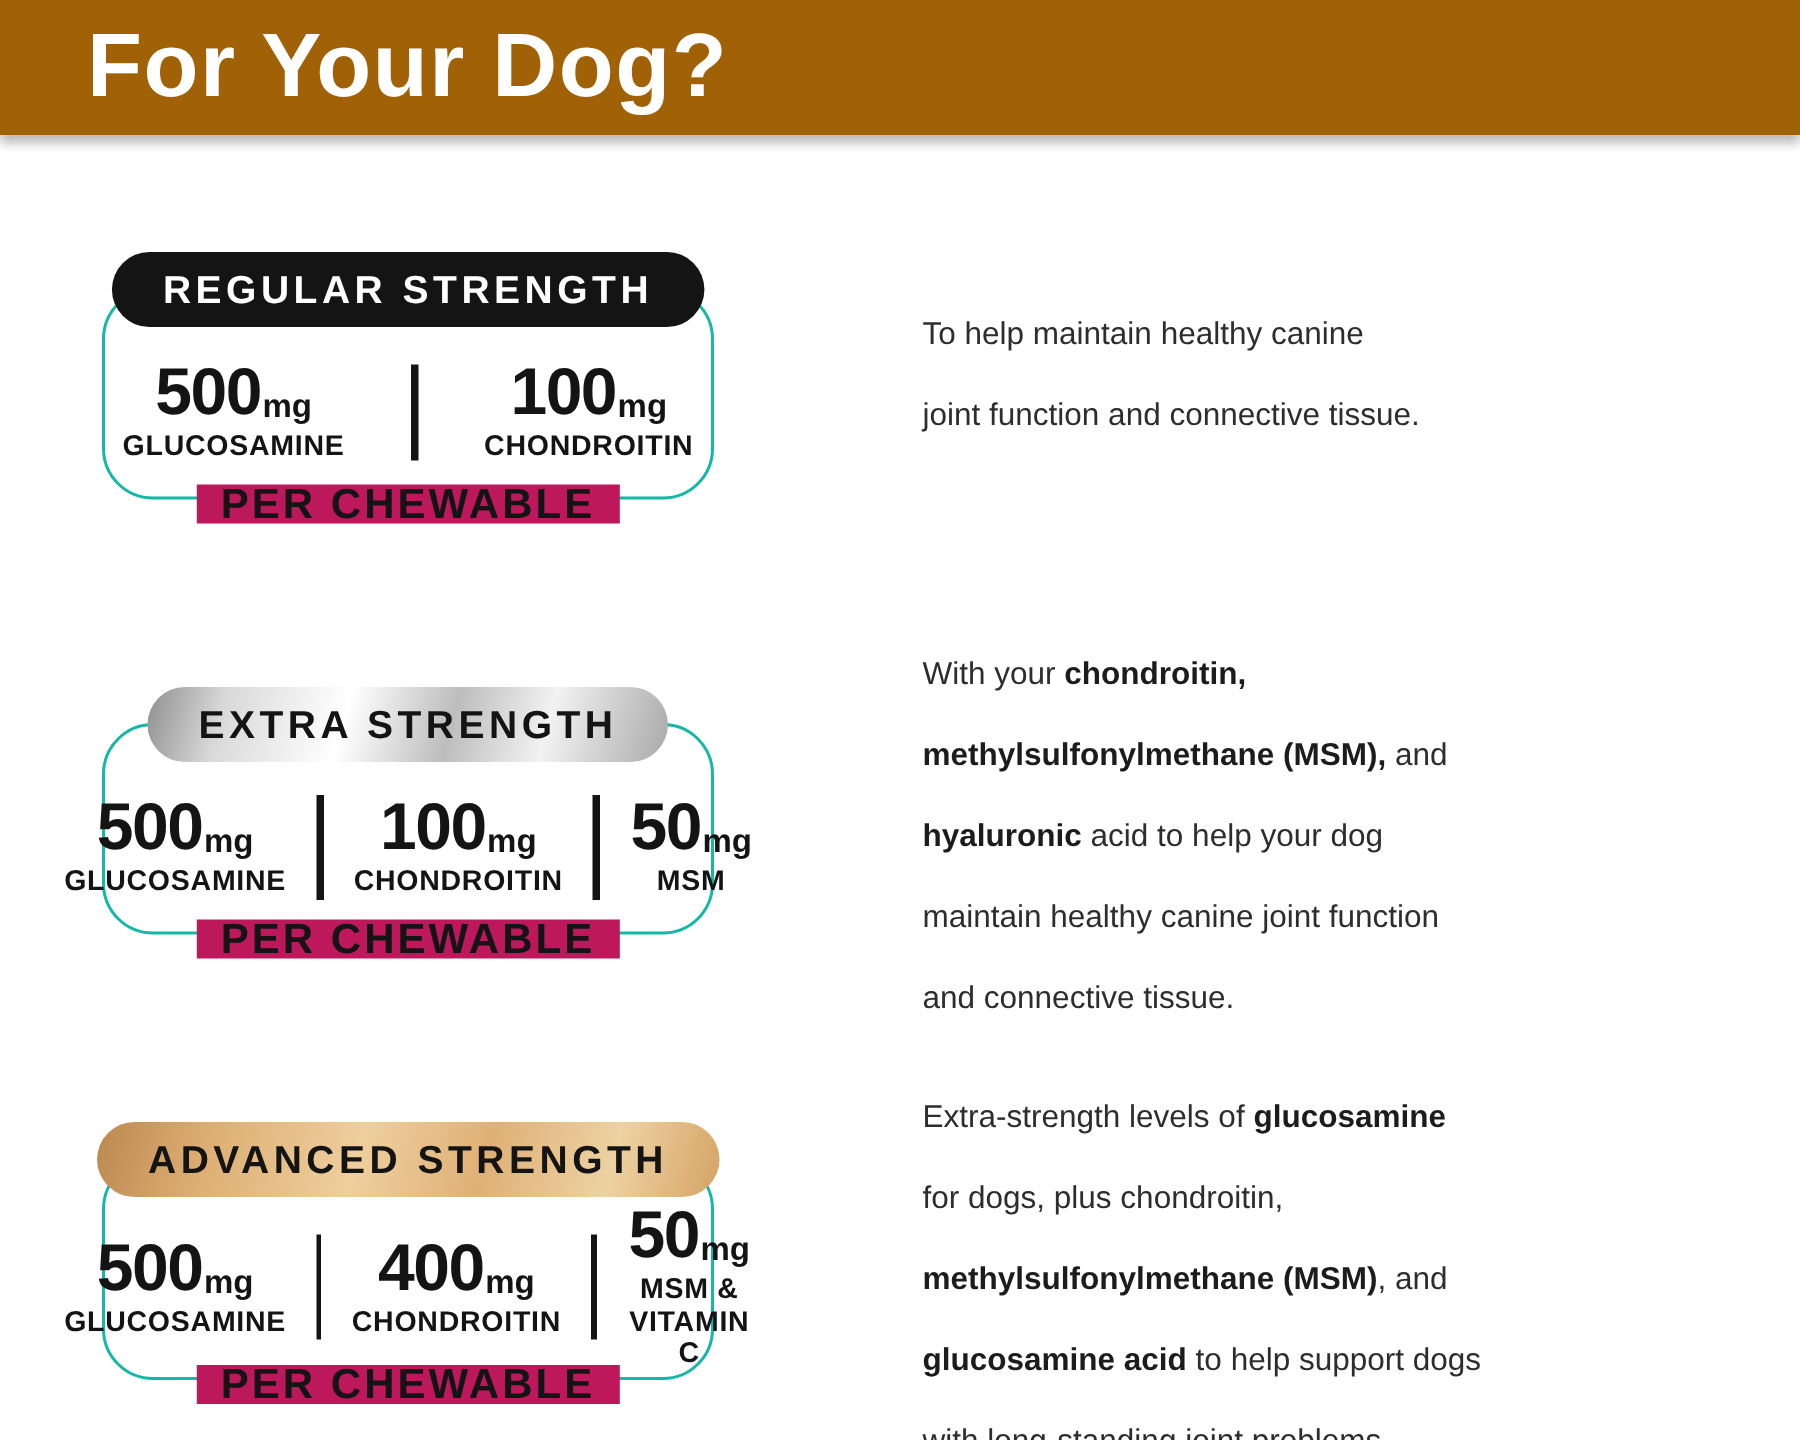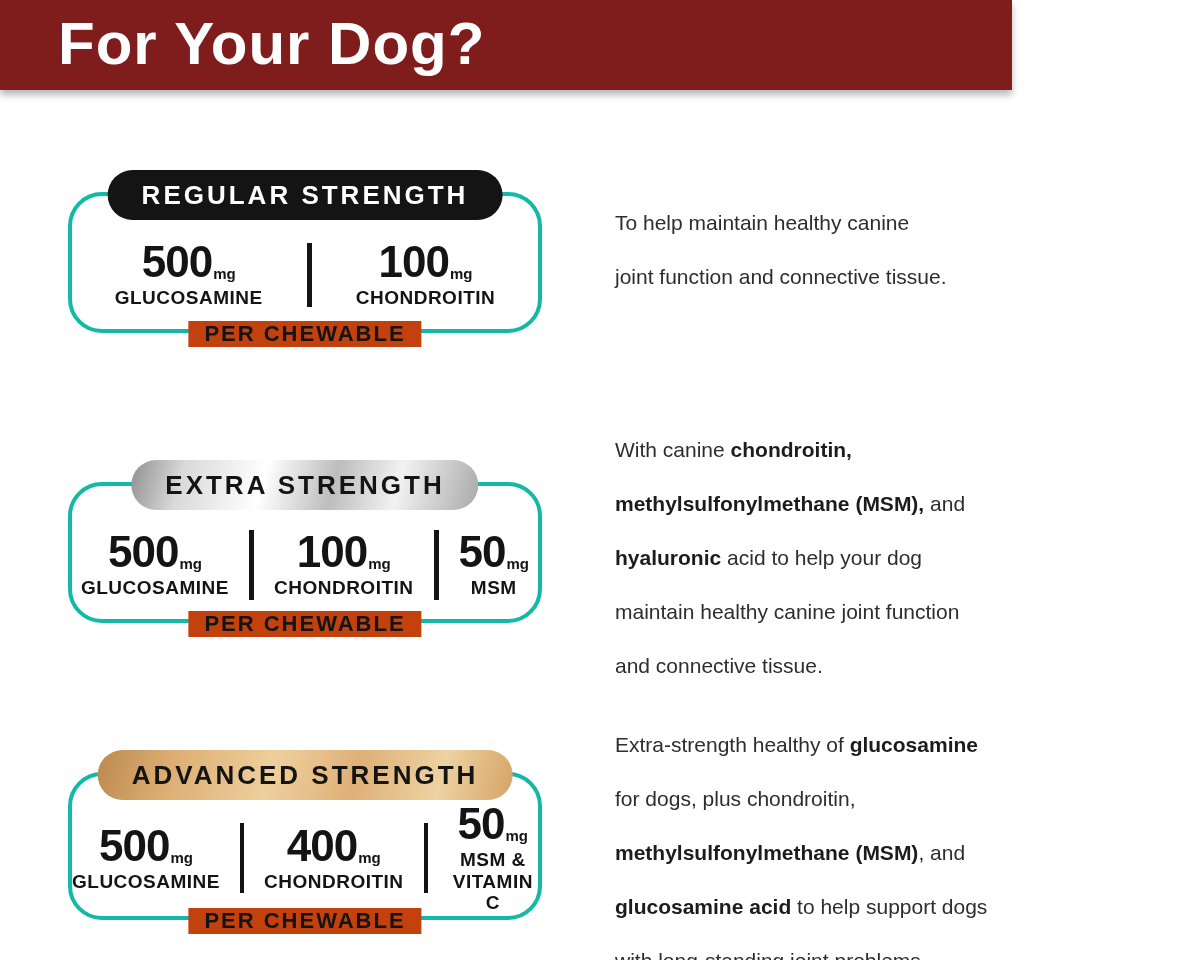--- a/index.html
+++ b/index.html
@@ -11,42 +11,42 @@
     width: 1200px;
     height: 960px;
     background: #ffffff;
     overflow: hidden;
   }
 
   
   .banner {
     position: absolute;
     top: 0; left: 0;
-    width: 1012px;
+    width: 1200px;
     height: 90px;
-    background: #7f1d1d;
+    background: #a16207;
     box-shadow: 0 5px 7px rgba(0,0,0,0.28);
   }
   .banner-title {
     position: absolute;
     left: 58px;
     top: 0;
     line-height: 88px;
     font-size: 60px;
     font-weight: 700;
     letter-spacing: 1px;
     color: #ffffff;
   }
 
   
   .card {
     position: absolute;
     left: 68px;
-    width: 474px;
-    border: 4px solid #14b8a6;
+    width: 408px;
+    border: 2px solid #14b8a6;
     border-radius: 34px;
     background: #ffffff;
     display: flex;
     align-items: center;
     justify-content: center;
     padding-top: 24px;
   }
   .card-1 { top: 192px; height: 141px; }
   .card-2 { top: 482px; height: 141px; }
   .card-3 { top: 772px; height: 148px; }
@@ -90,21 +90,21 @@
   .dose-cell { text-align: center; }
   .amount-line {
     font-size: 44px;
     font-weight: 700;
     color: #141414;
     letter-spacing: -1px;
     line-height: 1;
     white-space: nowrap;
   }
   .unit {
-    font-size: 15px;
+    font-size: 22px;
     font-weight: 700;
     letter-spacing: 0;
     position: relative;
     top: 2px;
     margin-left: 1px;
   }
   .dose-label {
     margin-top: 3px;
     font-size: 19px;
     font-weight: 700;
@@ -120,23 +120,23 @@
     align-self: center;
     margin: 0 20px;
   }
   .card-1 .divider { height: 64px; margin: 0 44px; }
 
   .per-chewable {
     position: absolute;
     bottom: -5px;
     left: 50%;
     transform: translate(-50%, 50%);
-    background: #c2410c;
+    background: #be185d;
     padding: 0 16px;
-    font-size: 22px;
+    font-size: 28px;
     font-weight: 700;
     letter-spacing: 2px;
     color: #141414;
     line-height: 26px;
     white-space: nowrap;
   }
 
   
   .desc {
     position: absolute;
@@ -194,21 +194,21 @@
       </div>
       <div class="divider"></div>
       <div class="dose-cell narrow">
         <div class="amount-line"><span>50</span><span class="unit">mg</span></div>
         <div class="dose-label">MSM</div>
       </div>
     </div>
     <div class="per-chewable">PER CHEWABLE</div>
   </div>
 
-  <div class="desc desc-2"><span>With canine </span><span class="run-bold">chondroitin,
+  <div class="desc desc-2"><span>With your </span><span class="run-bold">chondroitin,
 methylsulfonylmethane (MSM),</span><span> and
 </span><span class="run-bold">hyaluronic</span><span> acid to help your dog
 maintain healthy canine joint function
 and connective tissue.</span></div>
 
   <div class="card card-3">
     <div class="badge" data-badge-style="gold">ADVANCED STRENGTH</div>
     <div class="dose-row">
       <div class="dose-cell">
         <div class="amount-line"><span>500</span><span class="unit">mg</span></div>
@@ -221,20 +221,20 @@
       </div>
       <div class="divider"></div>
       <div class="dose-cell narrow">
         <div class="amount-line"><span>50</span><span class="unit">mg</span></div>
         <div class="dose-label">MSM &amp; VITAMIN C</div>
       </div>
     </div>
     <div class="per-chewable">PER CHEWABLE</div>
   </div>
 
-  <div class="desc desc-3"><span>Extra-strength healthy of </span><span class="run-bold">glucosamine</span><span>
+  <div class="desc desc-3"><span>Extra-strength levels of </span><span class="run-bold">glucosamine</span><span>
 for dogs, plus chondroitin,
 </span><span class="run-bold">methylsulfonylmethane (MSM)</span><span>, and
 </span><span class="run-bold">glucosamine acid</span><span> to help support dogs
 with long-standing joint problems,
 especially larger and senior dogs.</span></div>
 
 </div>
 
 </body></html>

